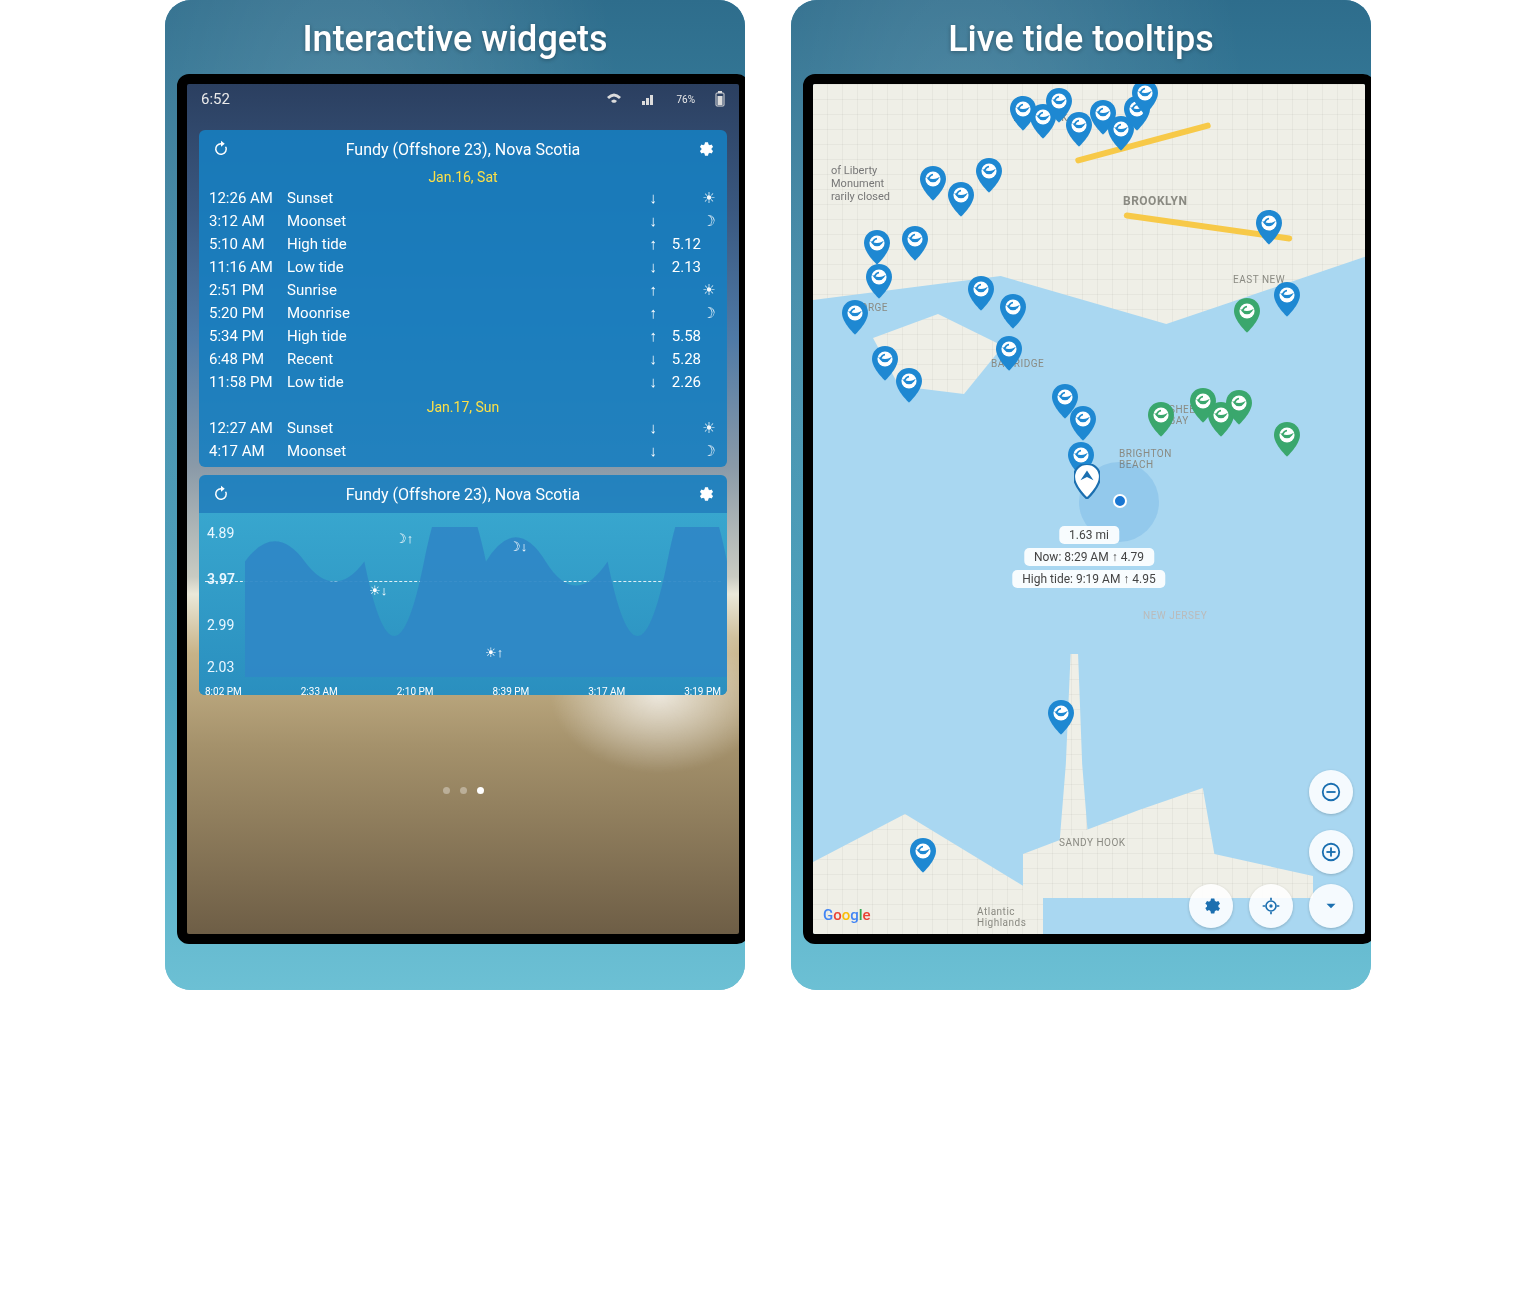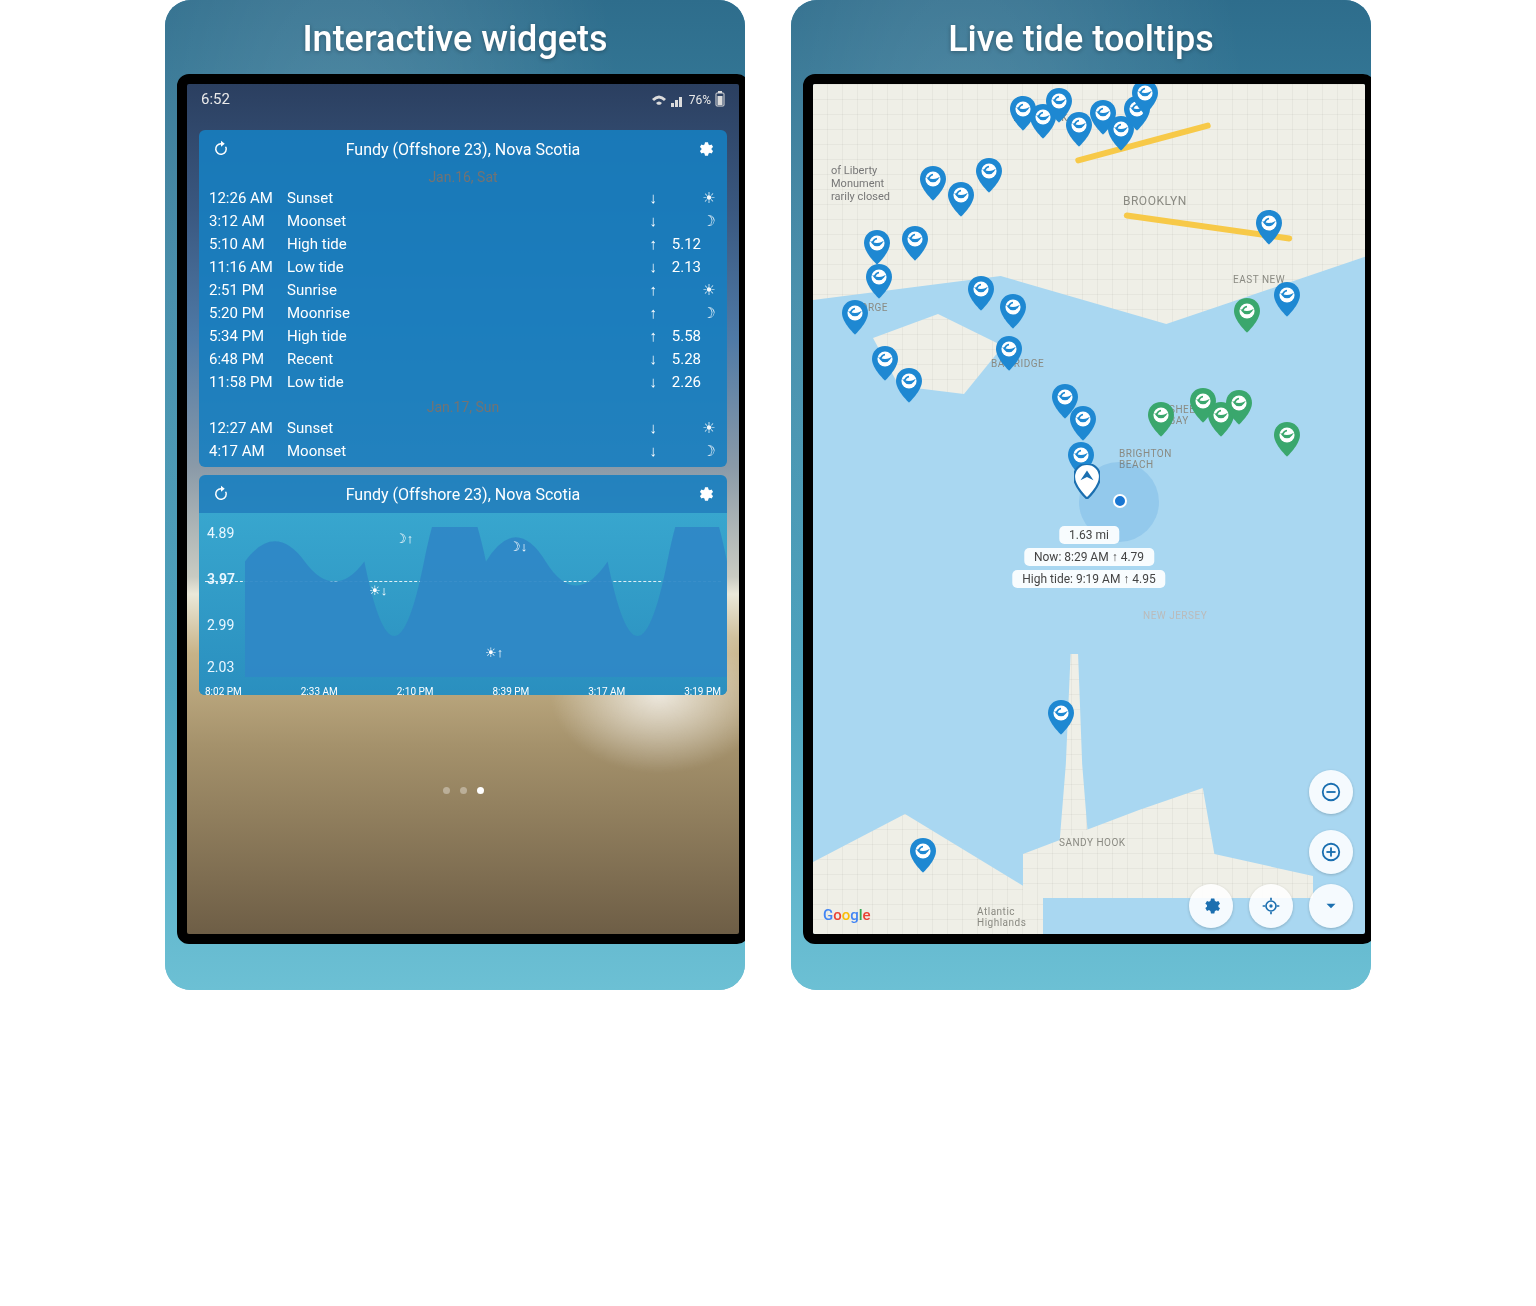--- a/index.html
+++ b/index.html
@@ -12,27 +12,27 @@
   h1.title{position:relative;color:#fff;font-size:36px;font-weight:500;text-align:center;margin-bottom:14px;text-shadow:0 1px 4px rgba(0,0,0,.3);}
   .phone{position:relative;margin:0 auto;width:572px;height:870px;border:10px solid #000;border-radius:12px;background:#000;overflow:hidden;}
   .phone-inner{position:absolute;inset:0;overflow:hidden;}
   .speaker{position:absolute;top:6px;left:50%;transform:translateX(-50%);width:60px;height:5px;border-radius:3px;background:#222;}
   
   .wallpaper{position:absolute;inset:0;background:
     linear-gradient(180deg,#2b3f60 0%,#3a5880 15%,#4f7aa6 30%,#8a9aa8 45%,#c9cbc2 58%,#eae8d9 60%,#c7b388 67%,#a4916b 78%,#6e5e46 100%);}
   .wallpaper:after{content:'';position:absolute;right:-30px;bottom:160px;width:220px;height:160px;
     background:radial-gradient(ellipse at center,rgba(255,255,255,.75),rgba(255,255,255,0) 70%);filter:blur(2px);}
   .status-bar{position:relative;display:flex;justify-content:space-between;align-items:center;padding:6px 14px 2px;color:#eaeaea;font-size:15px;font-weight:400;}
-  .status-right{display:flex;align-items:flex-end;gap:4px;font-size:12px;}
+  .status-right{display:flex;align-items:center;gap:20px;font-size:10px;}
   .status-right svg{display:block;}
   .widget{position:relative;margin:20px 12px 8px;border-radius:6px;overflow:hidden;background:rgba(23,126,192,.90);color:#fff;}
   .w-header{display:flex;align-items:center;padding:7px 10px;font-size:16px;}
   .w-header .loc{flex:1;text-align:center;}
   .icon-btn{display:inline-flex;align-items:center;justify-content:center;width:24px;height:24px;cursor:pointer;}
-  .w-date{font-size:14px;text-align:center;padding:1px 0 2px;color:#737373;}
+  .w-date{font-size:14px;text-align:center;padding:1px 0 2px;color:#fde047;}
   .w-rows{padding:0 10px 4px;}
   .w-row{display:flex;align-items:center;font-size:15px;line-height:23px;}
   .w-row .t{width:78px;}
   .w-row .e{flex:1;}
   .w-row .v{min-width:44px;text-align:right;}
   .w-row .sym{width:16px;text-align:center;opacity:.95;}
   .arrow{font-size:15px;}
   
   .chart-widget{position:relative;margin:2px 12px 0;border-radius:6px;overflow:hidden;background:rgba(23,126,192,.90);color:#fff;}
   .chart-body{position:relative;height:182px;background:linear-gradient(180deg,#38a6ce 0%,#2a8fbf 100%);padding:6px 0 0 46px;}
@@ -270,21 +270,21 @@
         <div class="map">
           <div class="land ny"></div>
           <div class="land island"></div>
           <div class="land hook"></div>
           <div class="land south"></div>
           <div class="land jersey"></div>
           <div class="road r1"></div>
           <div class="road r2"></div>
 
           <div class="lbl-map" style="left:200px;top:26px">New York</div>
-          <div class="lbl-map" style="left:310px;top:110px;font-weight:400">BROOKLYN</div>
+          <div class="lbl-map" style="left:310px;top:110px;font-weight:700">BROOKLYN</div>
           <div class="lbl-map small" style="left:420px;top:190px">EAST NEW</div>
           <div class="lbl-map small" style="left:178px;top:274px">BAY RIDGE</div>
           <div class="lbl-map small" style="left:356px;top:320px;white-space:pre">SHEEPSHEAD
 BAY</div>
           <div class="lbl-map small" style="left:306px;top:364px;white-space:pre">BRIGHTON
 BEACH</div>
           <div class="lbl-map small" style="left:34px;top:218px">GEORGE</div>
           <div class="poi" style="left:18px;top:80px;white-space:pre-line">of Liberty
 Monument
 rarily closed</div>

